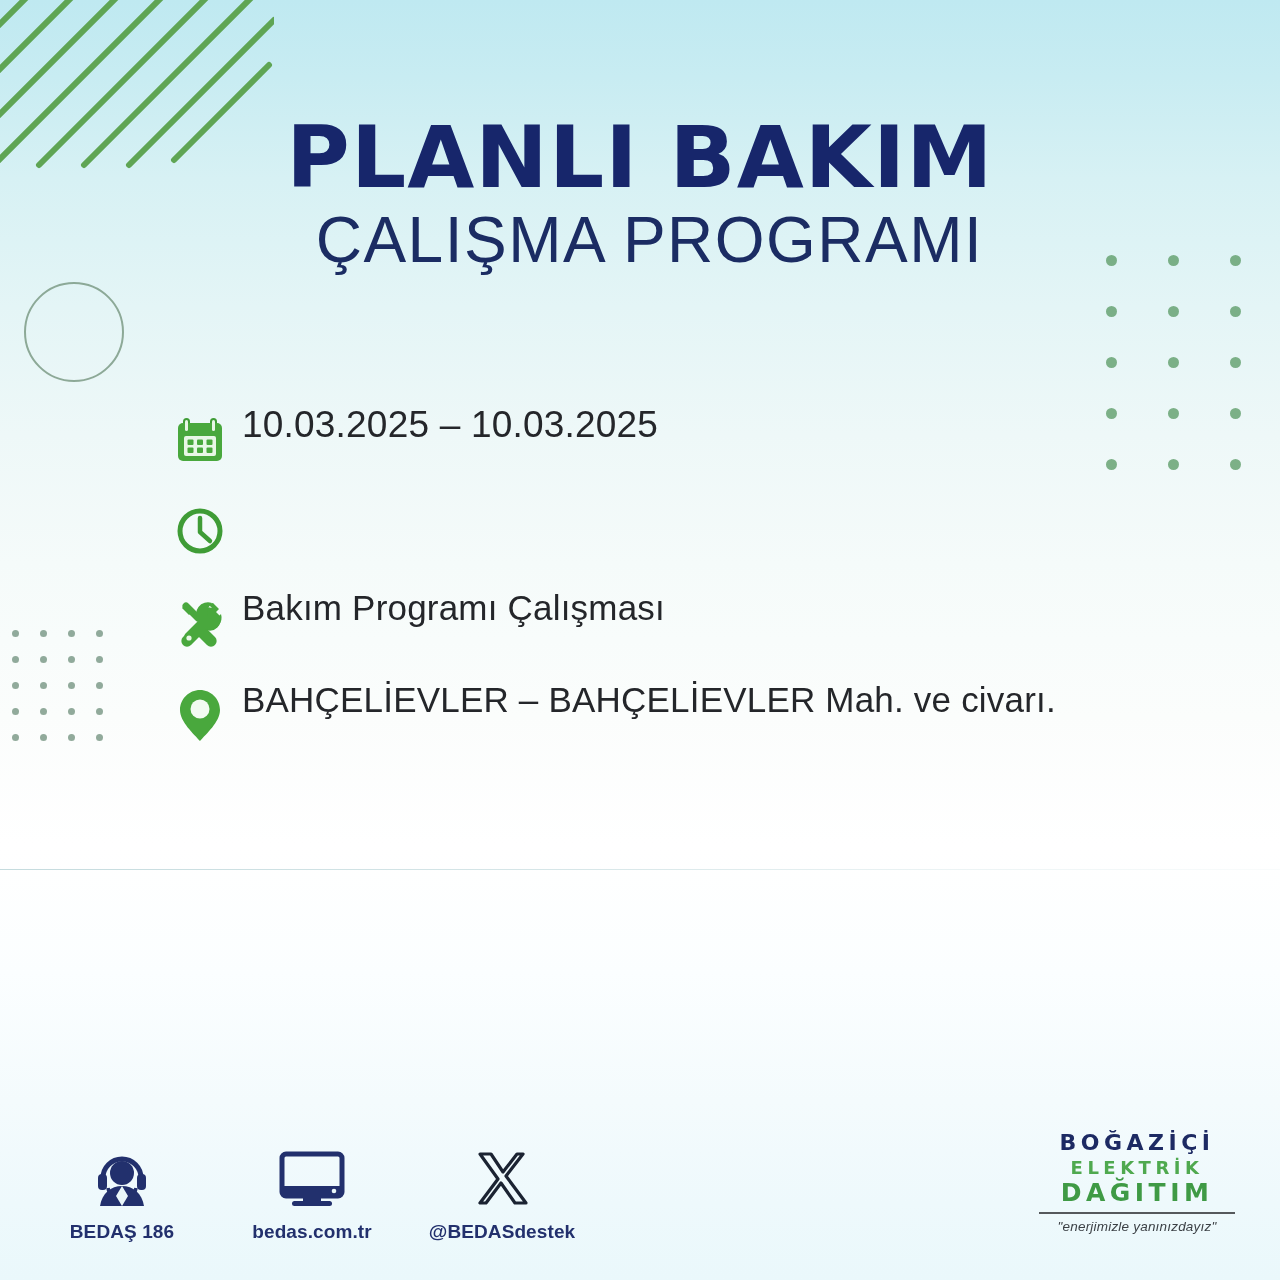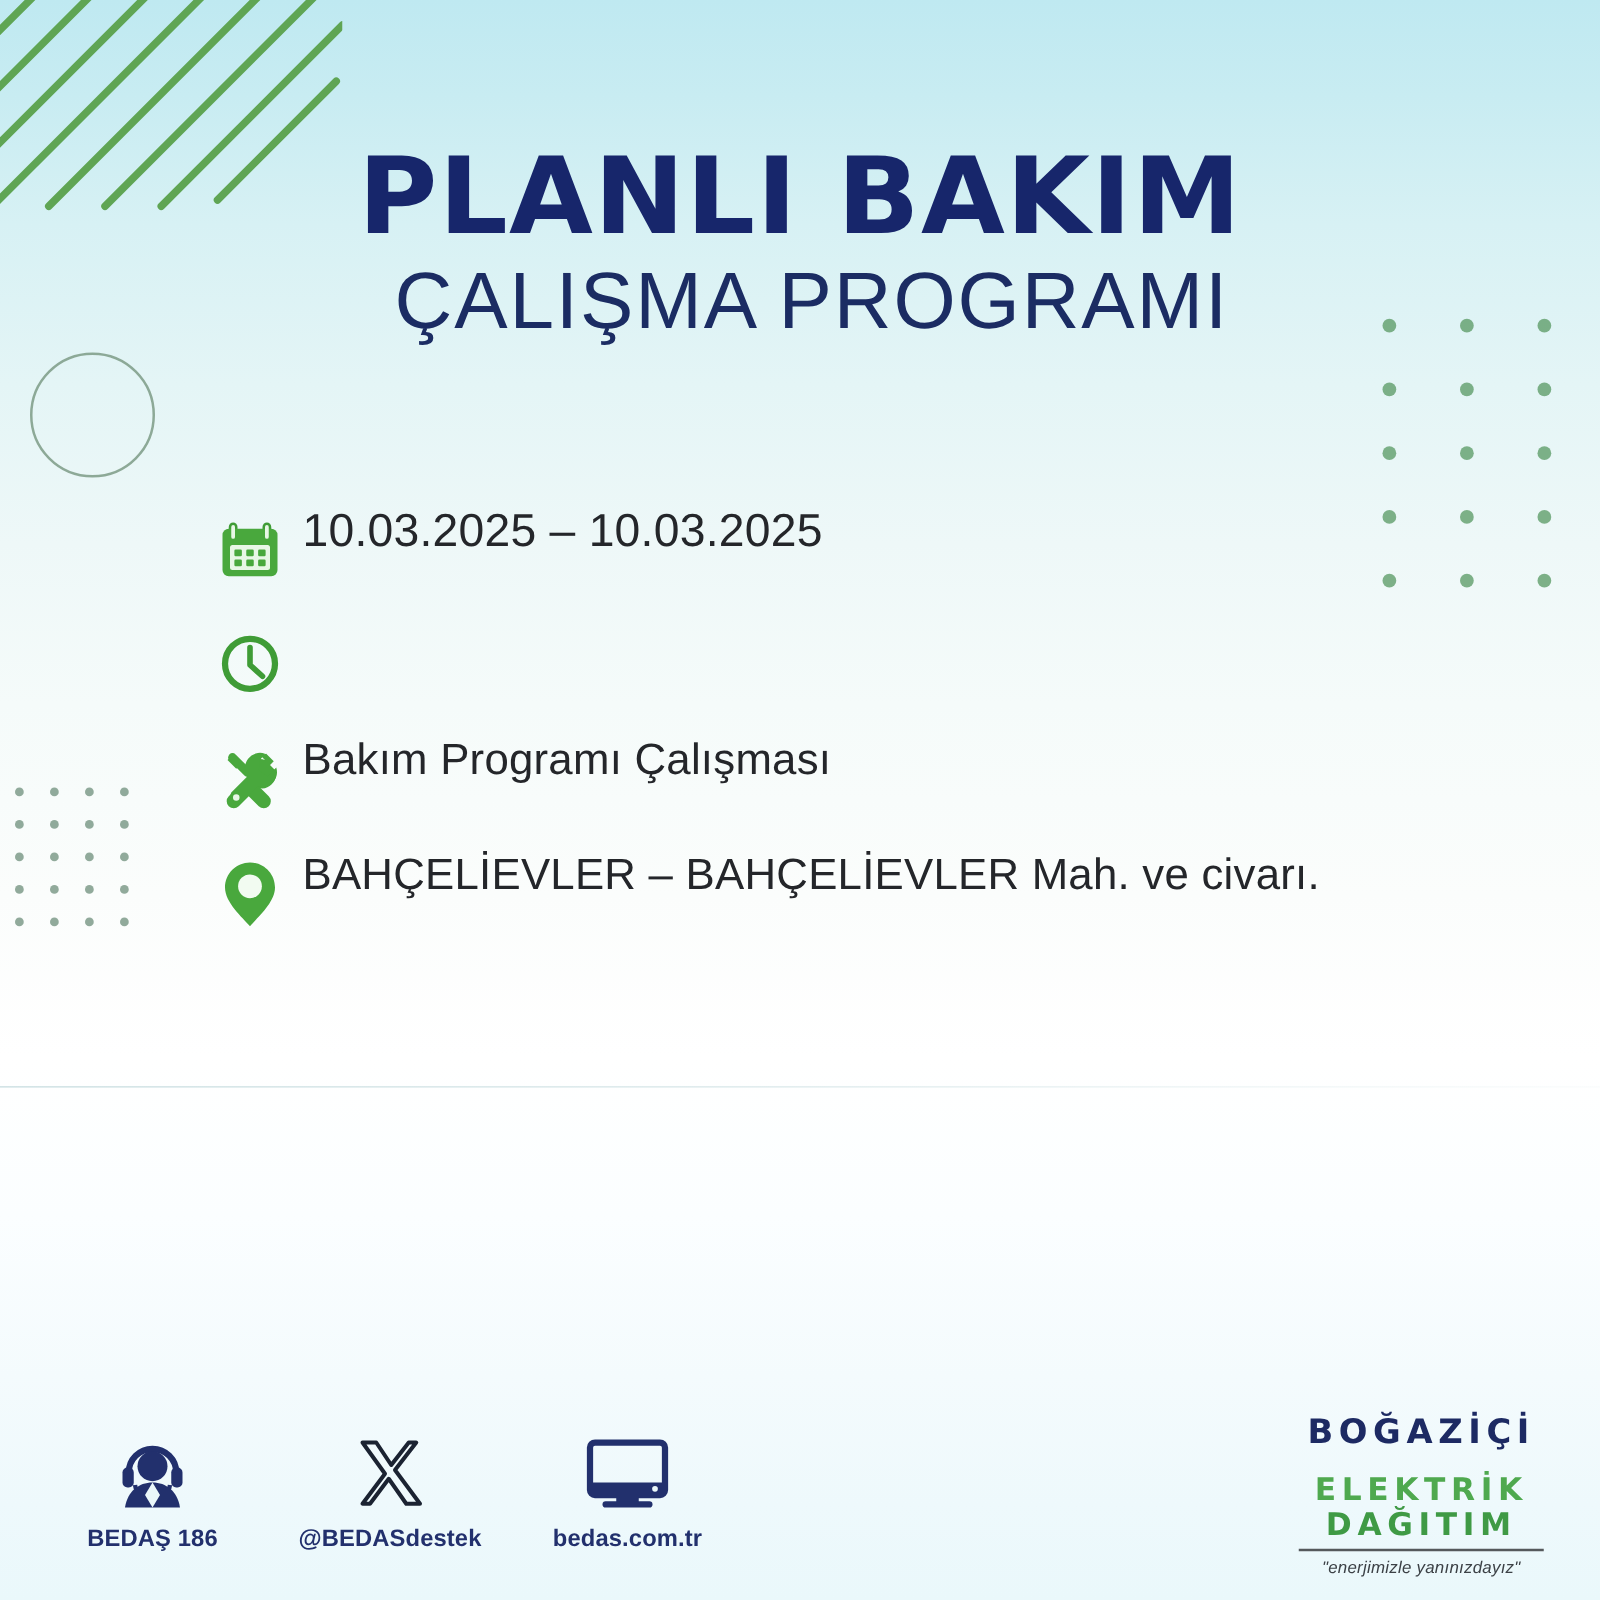--- a/index.html
+++ b/index.html
@@ -182,22 +182,22 @@
     top: 1132px;
     width: 214px;
     text-align: center;
     line-height: 1;
   }
   .brand-line {
     font-weight: 800;
     letter-spacing: 4.5px;
     font-family: "DejaVu Sans", sans-serif;
   }
-  #brand-1 { font-size: 27px; color: #1d2a63; }
-  #brand-2 { font-size: 25px; color: #4fa94f; margin-top: 20px; }
+  #brand-1 { font-size: 22px; color: #1d2a63; }
+  #brand-2 { font-size: 18px; color: #4fa94f; margin-top: 5px; }
   #brand-3 { font-size: 25px; color: #3f9a45; margin-top: 3px; }
   #brand-rule {
     margin: 7px auto 0 auto;
     width: 196px; height: 1.5px;
     background: #55595c;
   }
   #brand-tagline {
     margin-top: 6px;
     font-size: 13.5px;
     font-style: italic;
@@ -363,41 +363,41 @@
           <path d="M19 40 A14 14 0 0 0 33 52 A14 14 0 0 0 47 40" fill="none" stroke="#22306d" stroke-width="3.5"></path>
           <path d="M33 38 C22 38 13 45 11 58 L55 58 C53 45 44 38 33 38 Z" fill="#22306d"></path>
           <path d="M33 38 L27 48 L33 58 L39 48 Z" fill="#eaf7f9"></path>
         </svg>
       </span>
       <span class="contact-label">BEDAŞ 186</span>
     </div>
 
     <div class="contact">
       <span class="contact-icon">
-        <svg width="62" height="62" viewBox="0 0 62 62" aria-hidden="true">
-          <path d="M9 6 L27 31 L9 55 L15 55 L30 35 L44 55 L55 55 L35 28 L52 6
-                   L46 6 L32 24 L20 6 Z" fill="none" stroke="#1b2332" stroke-width="3.2" stroke-linejoin="round"></path>
-        </svg>
-      </span>
-      <span class="contact-label">@BEDASdestek</span>
-    </div>
-
-    <div class="contact">
-      <span class="contact-icon">
         <svg width="70" height="62" viewBox="0 0 70 62" aria-hidden="true">
           <rect x="5" y="6" width="60" height="42" rx="4" fill="none" stroke="#22306d" stroke-width="5"></rect>
           <rect x="5" y="38" width="60" height="10" fill="#22306d"></rect>
           <circle cx="57" cy="43" r="2.3" fill="#eaf7f9"></circle>
           <rect x="26" y="48" width="18" height="6" fill="#22306d"></rect>
           <rect x="15" y="53" width="40" height="5" rx="2.5" fill="#22306d"></rect>
         </svg>
       </span>
       <span class="contact-label">bedas.com.tr</span>
     </div>
 
+    <div class="contact">
+      <span class="contact-icon">
+        <svg width="62" height="62" viewBox="0 0 62 62" aria-hidden="true">
+          <path d="M9 6 L27 31 L9 55 L15 55 L30 35 L44 55 L55 55 L35 28 L52 6
+                   L46 6 L32 24 L20 6 Z" fill="none" stroke="#1b2332" stroke-width="3.2" stroke-linejoin="round"></path>
+        </svg>
+      </span>
+      <span class="contact-label">@BEDASdestek</span>
+    </div>
+
   </div>
 
   <div id="brand-logo">
     <div class="brand-line" id="brand-1">BOĞAZİÇİ</div>
     <div class="brand-line" id="brand-2">ELEKTRİK</div>
     <div class="brand-line" id="brand-3">DAĞITIM</div>
     <div id="brand-rule"></div>
     <div id="brand-tagline">"enerjimizle yanınızdayız"</div>
   </div>
 

